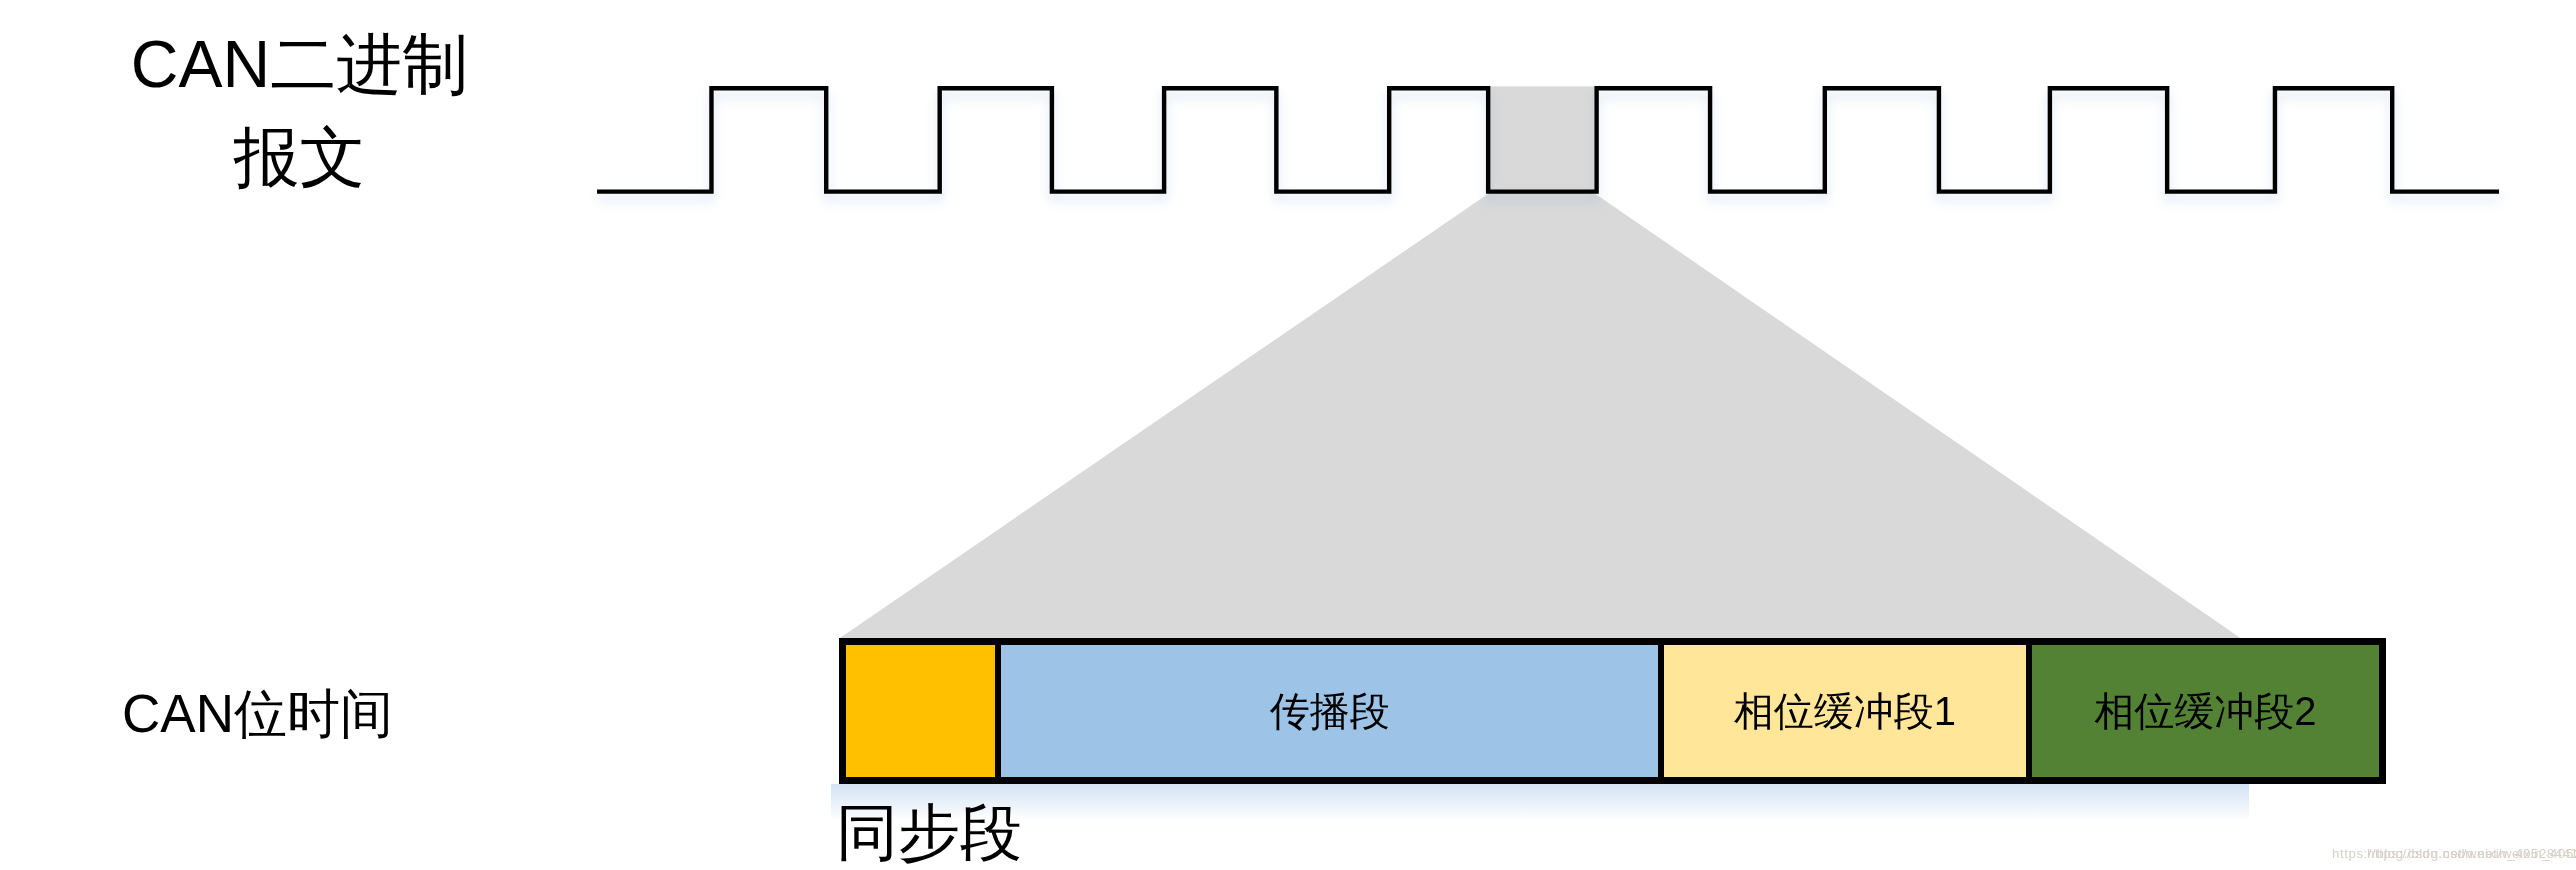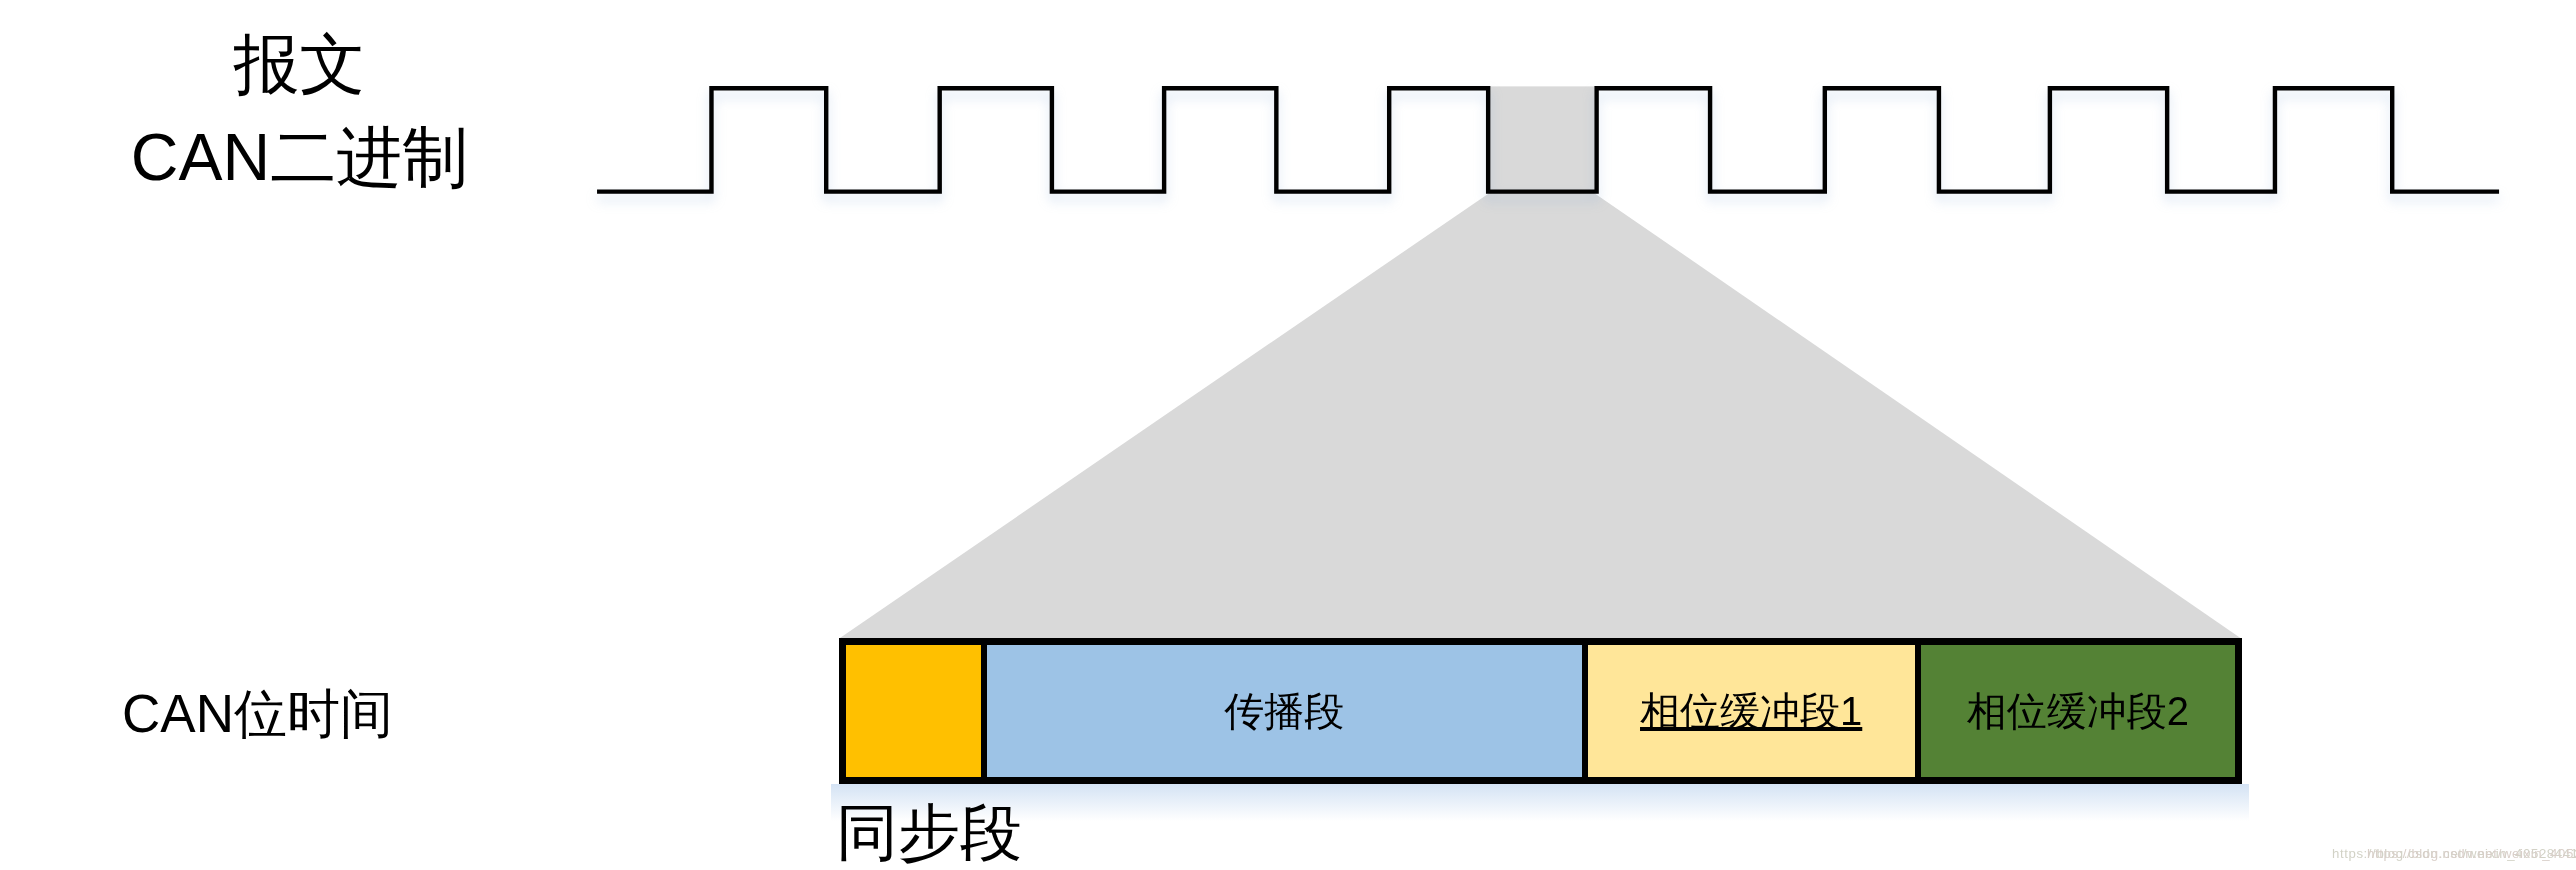--- a/index.html
+++ b/index.html
@@ -20,21 +20,21 @@
     font-size:66px;line-height:1.42;
     color:#000;white-space:nowrap;
   }
   .bittime-title{
     position:absolute;left:122px;top:680px;
     font-size:53px;line-height:1.3;
     color:#000;white-space:nowrap;
   }
   .bit-bar{
     position:absolute;left:839px;top:638px;
-    width:1403px;height:146px;
+    width:1547px;height:146px;
     box-sizing:border-box;
     border:7px solid #000;
     display:flex;flex-direction:row;align-items:stretch;
     background:#000;
   }
   .bit-bar .seg{
     box-sizing:border-box;
     display:flex;align-items:center;justify-content:center;
     font-size:40px;line-height:1;color:#000;
     white-space:nowrap;
@@ -62,30 +62,30 @@
 
 <div class="stage">
 
   <svg class="layer" viewBox="0 0 4085 1380" width="2576" height="870" aria-hidden="true">
       <polygon points="2362,306 2528,306 3555,1013 1330,1013" fill="#d9d9d9"></polygon>
       <rect x="2362" y="137" width="166" height="171" fill="#d9d9d9"></rect>
       <path d="M 950 304 H 1128 V 140 H 1310 V 304 H 1490 V 140 H 1668 V 304 H 1846 V 140 H 2024 V 304 H 2203 V 140 H 2360 V 304 H 2532 V 140 H 2712 V 304 H 2894 V 140 H 3075 V 304 H 3251 V 140 H 3437 V 304 H 3608 V 140 H 3794 V 304 H 3960" fill="none" stroke="#000000" stroke-width="7" stroke-linejoin="miter" stroke-linecap="square" style="filter: drop-shadow(rgba(120, 160, 210, 0.3) 0px 11px 9px);"></path>
     </svg>
 
   <div class="signal-title">
+    <div>CAN二进制</div>
     <div>报文</div>
-    <div>CAN二进制</div>
   </div>
 
   <div class="bittime-title">CAN位时间</div>
 
   <div class="bit-bar">
     <div class="seg" style="background: rgb(255, 192, 0); flex-grow: 219;"></div>
     <div class="seg" style="background: rgb(157, 195, 230); flex-grow: 965;">传播段</div>
-    <div class="seg" style="background: rgb(255, 230, 153); flex-grow: 531; text-decoration: underline;">相位缓冲段1</div>
+    <div class="seg" style="background: rgb(255, 230, 153); flex-grow: 531;">相位缓冲段1</div>
     <div class="seg" style="background: rgb(84, 130, 53); flex-grow: 510;">相位缓冲段2</div>
   </div>
 
   <div class="bar-reflection"></div>
 
   <div class="sync-label">同步段</div>
 
   <div class="watermark wm-a">https://blog.csdn.net/weixin_40528441</div>
   <div class="watermark wm-b">https://blog.csdn.net/weixin_40528441</div>
 

